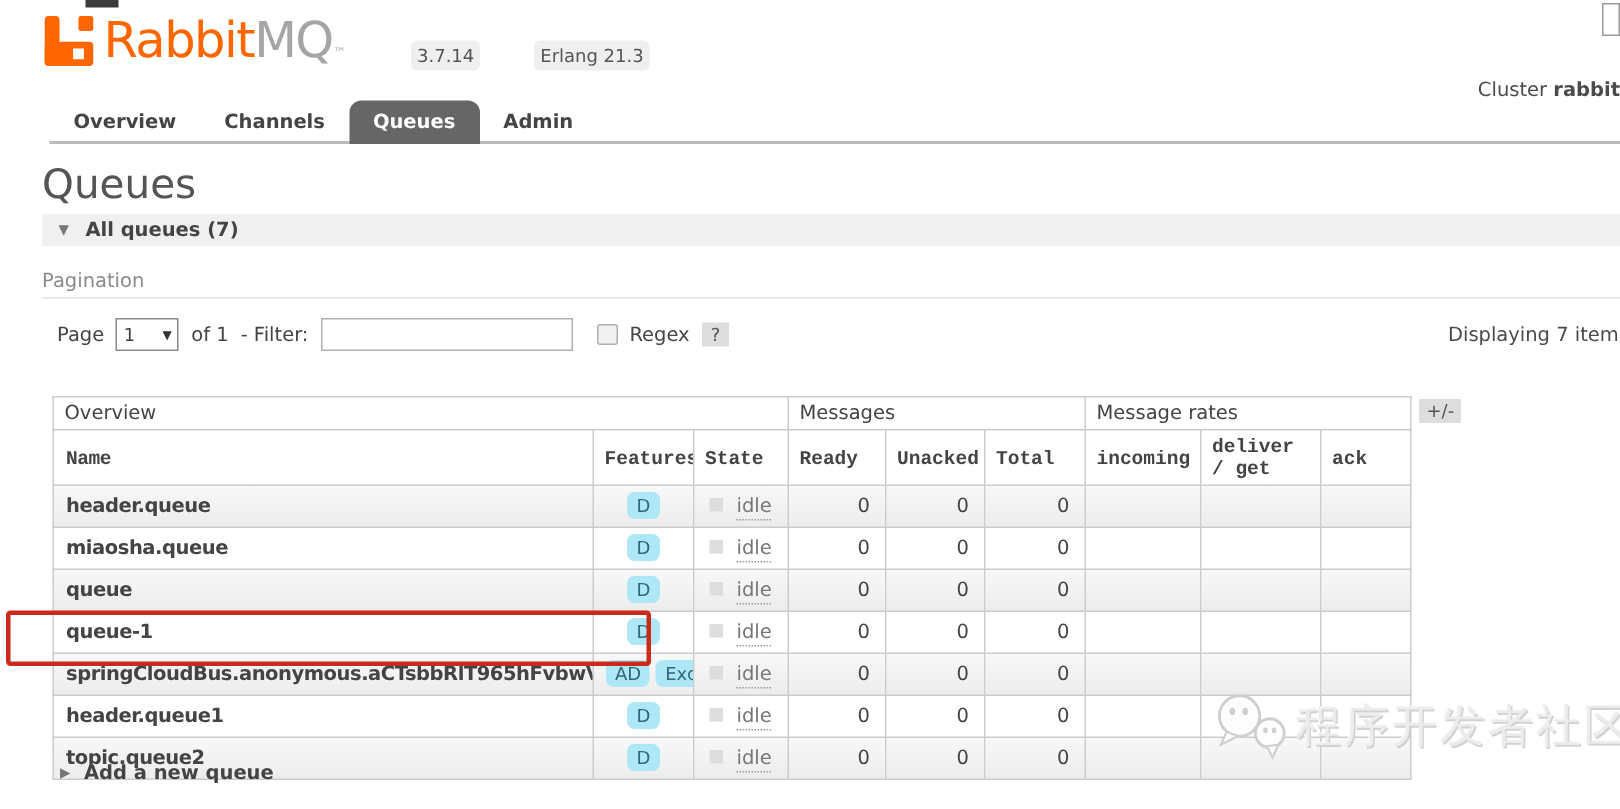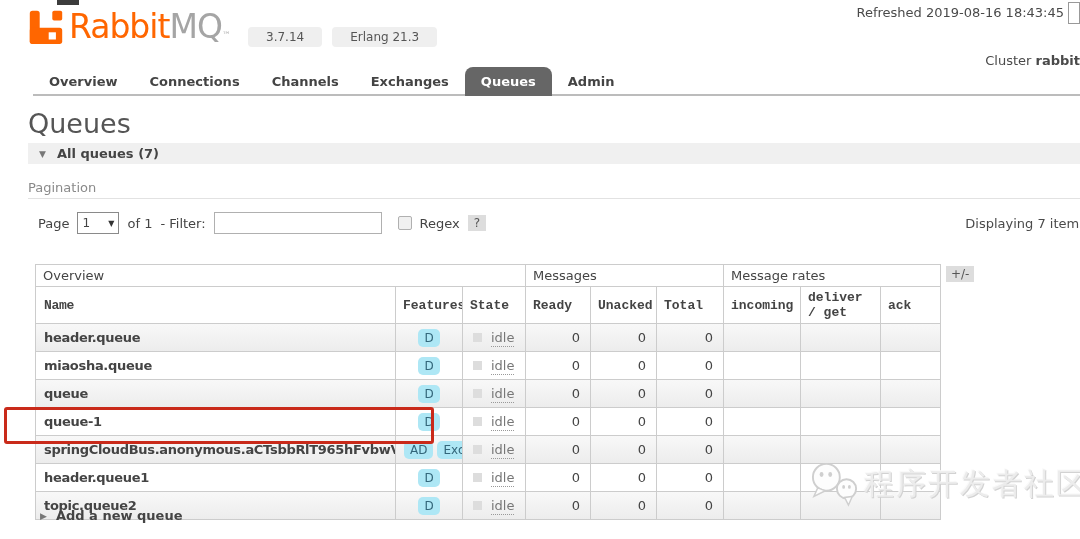--- a/index.html
+++ b/index.html
@@ -11,21 +11,21 @@
   .top-artifact { position: absolute; left: 57px; top: 0; width: 22px; height: 5px; background: #3c3c3c; }
 
   
   .logo { position: absolute; left: 28px; top: 6px; display: flex; align-items: flex-start; }
   .logo svg { width: 36px; height: 40px; }
   .brand { font-size: 33px; line-height: 42px; margin-left: 5px; letter-spacing: -1px; }
   .brand-orange { color: #f60; }
   .brand-gray { color: #a5a5a5; }
   .tm { font-size: 9px; color: #b5b5b5; }
   .badges { position: absolute; left: 248px; top: 27px; display: flex; gap: 10px; }
-  .pill { background: #efefef; border-radius: 4px; padding: 3px 18px; font-size: 12px; color: #555; }
+  .pill { background: #efefef; border-radius: 4px; padding: 3px 4px; font-size: 12px; color: #555; margin-left: 26px; }
   .refreshed { position: absolute; right: 16px; top: 5px; font-size: 13px; color: #4a4a4a; }
   .refresh-box { position: absolute; right: 0; top: 2px; width: 10px; height: 20px; border: 1px solid #999; background: #fff; }
   .cluster { position: absolute; right: 0; top: 53px; font-size: 13px; color: #4a4a4a; white-space: nowrap; }
 
   
   .tab-bar { position: absolute; left: 33px; top: 67px; display: flex; align-items: flex-end; z-index: 2; }
   .tab { font-weight: bold; font-size: 13px; color: #444; padding: 7px 16px; cursor: pointer; white-space: nowrap; }
   .tab.active { background: #666; color: #fff; border-radius: 8px 8px 0 0; }
   .tab-underline { position: absolute; left: 33px; right: 0; top: 94px; height: 2px; background: #bcbcbc; }
 
@@ -91,32 +91,29 @@
       <rect x="2" y="24" width="36" height="18" rx="3" fill="#f60"></rect>
       <rect x="27" y="5" width="11" height="11" rx="2" fill="#f60"></rect>
       <rect x="23" y="29" width="8" height="8" fill="#fff"></rect>
     </svg>
     <span class="brand"><span class="brand-orange">Rabbit</span><span class="brand-gray">MQ</span><span class="tm">™</span></span>
   </div>
   <div class="badges">
     <span class="pill">3.7.14</span>
     <span class="pill">Erlang 21.3</span>
   </div>
-  <div class="refreshed">Refreshed 2019-08-16 18:43:45</div>
   <div class="refresh-box"></div>
   <div class="cluster">
     <span>Cluster</span>
     <b>rabbit</b>
   </div>
 
   <nav class="tab-bar">
       <div class="tab"><span>Overview</span></div>
-      <div class="tab"><span>Connections</span></div>
       <div class="tab"><span>Channels</span></div>
-      <div class="tab"><span>Exchanges</span></div>
       <div class="tab active"><span>Queues</span></div>
       <div class="tab"><span>Admin</span></div>
     </nav>
   <div class="tab-underline"></div>
 
   <h1 class="page-title">Queues</h1>
   <div class="section-toggle">
     <span class="tri">▼</span>
     <span>All queues (7)</span>
   </div>

